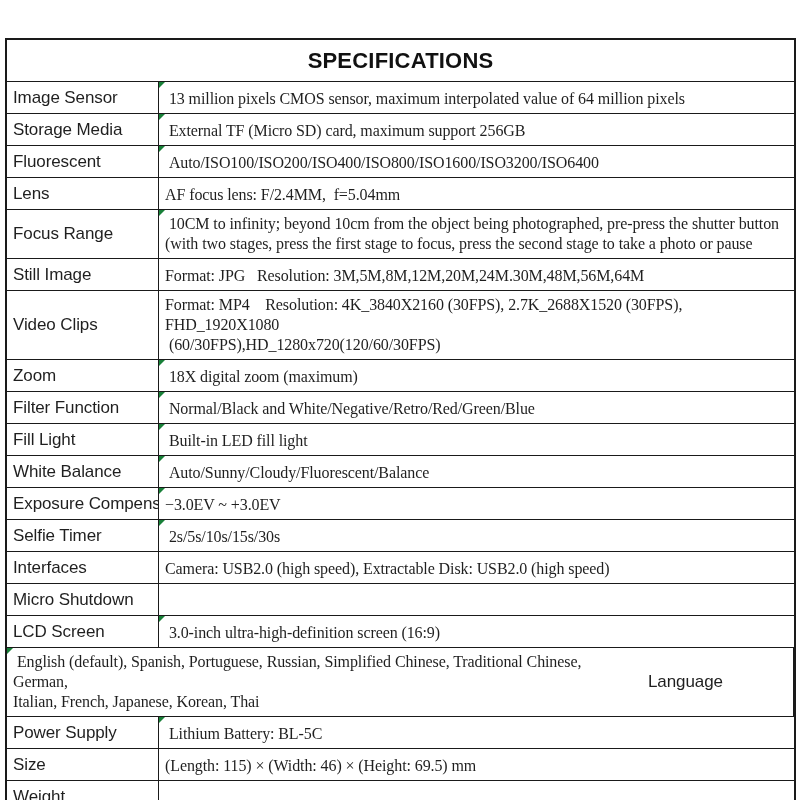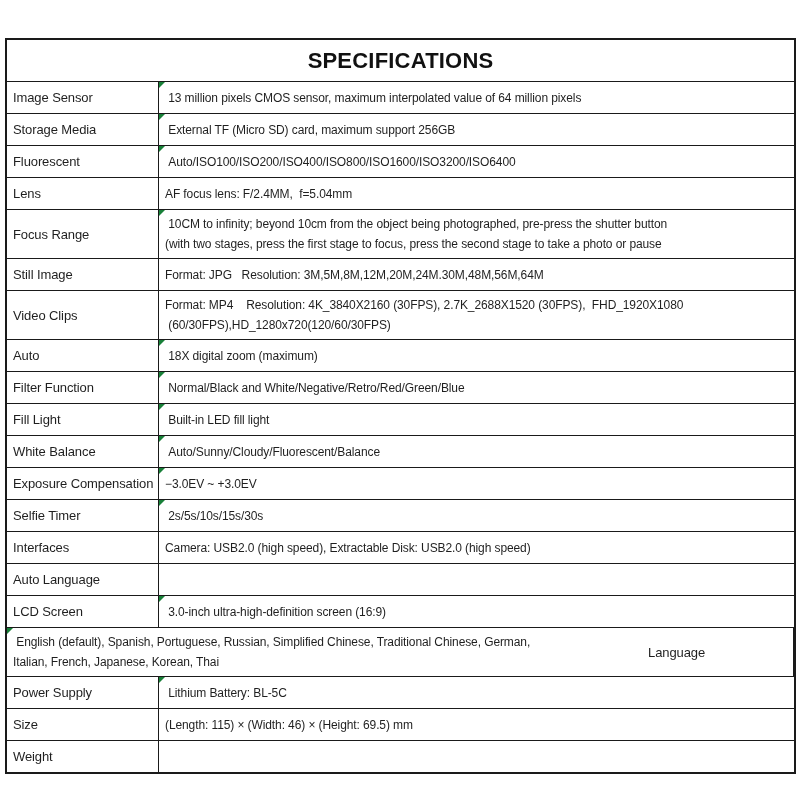--- a/index.html
+++ b/index.html
@@ -25,28 +25,28 @@
   .row{
     display:flex;border-top:1px solid #1a1a1a;min-height:32px;
     box-sizing:border-box;
   }
   .cell{box-sizing:border-box;}
   .label-cell{
     flex:0 0 152px;width:152px;
     border-right:1px solid #1a1a1a;
     display:flex;align-items:center;
     padding:2px 3px 2px 6px;
-    font-size:13px;letter-spacing:-0.1px;
+    font-size:17px;letter-spacing:-0.1px;
     white-space:nowrap;overflow:hidden;
   }
   .value-cell{
     flex:1 1 auto;position:relative;
-    display:flex;align-items:center;
+    display:flex;align-items:flex-end;
     padding:4px 4px 4px 6px;
-    font-size:12px;letter-spacing:-0.1px;line-height:20px;
+    font-size:16px;letter-spacing:-0.1px;line-height:20px;font-family:Liberation Serif, serif;
   }
   .value-cell .val-text{
     white-space:pre-wrap;
     word-break:normal;
   }
   .flag{
     position:absolute;top:0;left:0;width:0;height:0;
     border-top:6px solid var(--flag-green,#188038);
     border-right:6px solid transparent;
   }
@@ -102,21 +102,21 @@
           </div>
         </div>
         <div class="row">
           <div class="cell label-cell">Video Clips</div>
           <div class="cell value-cell">
             <span class="val-text">Format: MP4    Resolution: 4K_3840X2160 (30FPS), 2.7K_2688X1520 (30FPS),  FHD_1920X1080
  (60/30FPS),HD_1280x720(120/60/30FPS)</span>
           </div>
         </div>
         <div class="row">
-          <div class="cell label-cell">Auto</div>
+          <div class="cell label-cell">Zoom</div>
           <div class="cell value-cell">
             <span class="flag"></span>
             <span class="val-text"> 18X digital zoom (maximum)</span>
           </div>
         </div>
         <div class="row">
           <div class="cell label-cell">Filter Function</div>
           <div class="cell value-cell">
             <span class="flag"></span>
             <span class="val-text"> Normal/Black and White/Negative/Retro/Red/Green/Blue</span>
@@ -150,21 +150,21 @@
             <span class="val-text"> 2s/5s/10s/15s/30s</span>
           </div>
         </div>
         <div class="row">
           <div class="cell label-cell">Interfaces</div>
           <div class="cell value-cell">
             <span class="val-text">Camera: USB2.0 (high speed), Extractable Disk: USB2.0 (high speed)</span>
           </div>
         </div>
         <div class="row">
-          <div class="cell label-cell">Auto Language</div>
+          <div class="cell label-cell">Micro Shutdown</div>
         </div>
         <div class="row">
           <div class="cell label-cell">LCD Screen</div>
           <div class="cell value-cell">
             <span class="flag"></span>
             <span class="val-text"> 3.0-inch ultra-high-definition screen (16:9)</span>
           </div>
         </div>
         <div class="row">
           <div class="cell value-cell">

